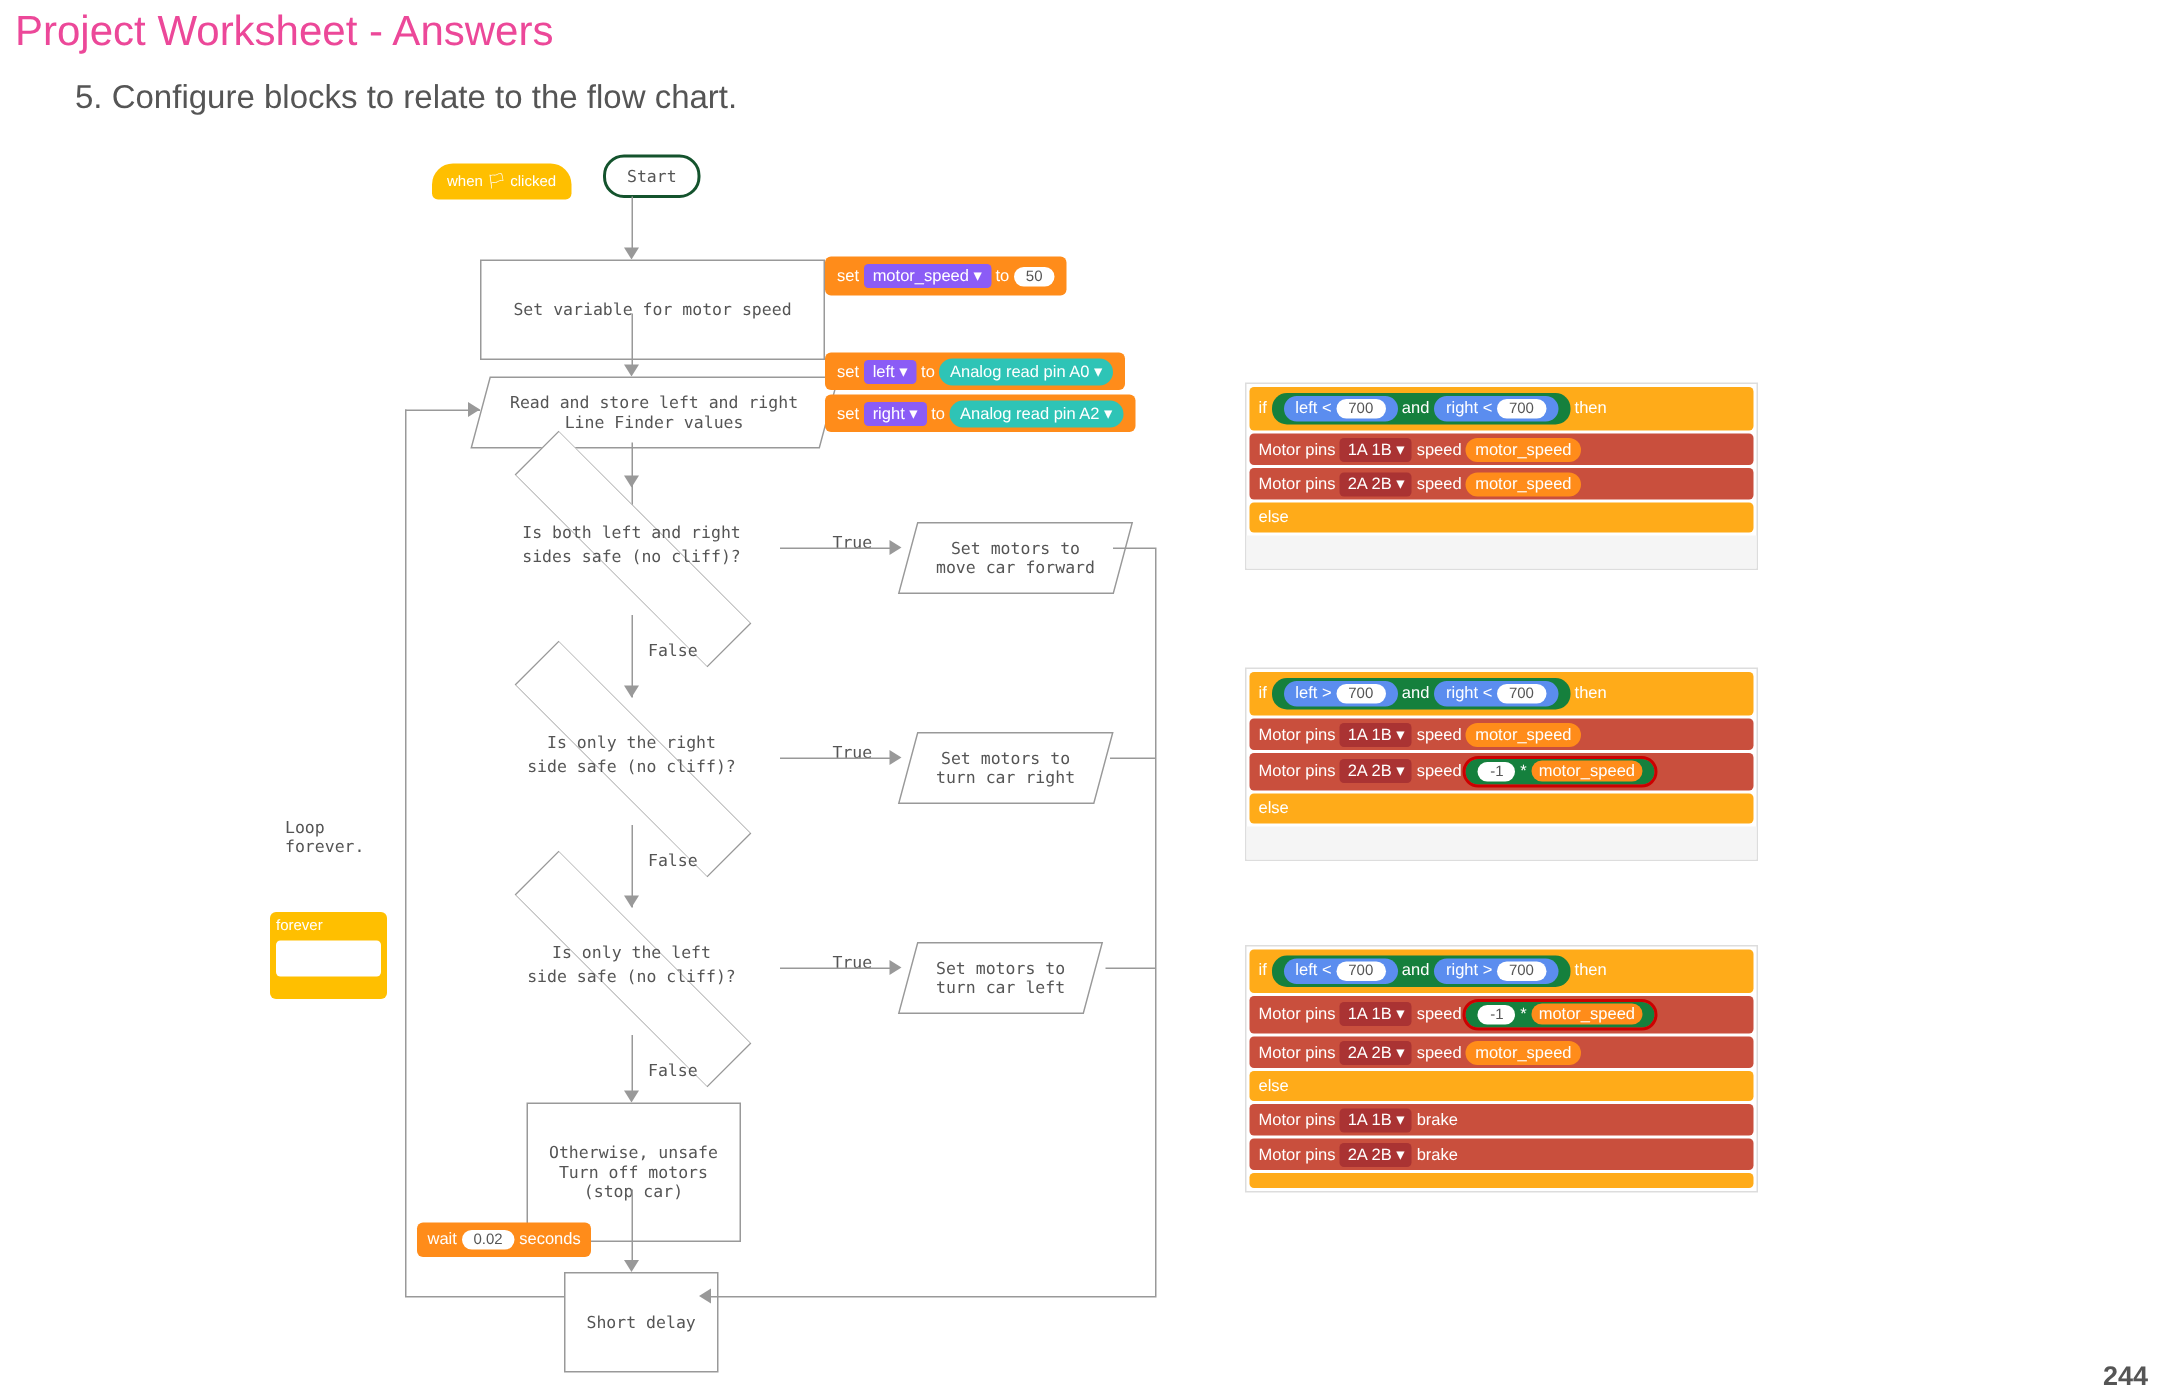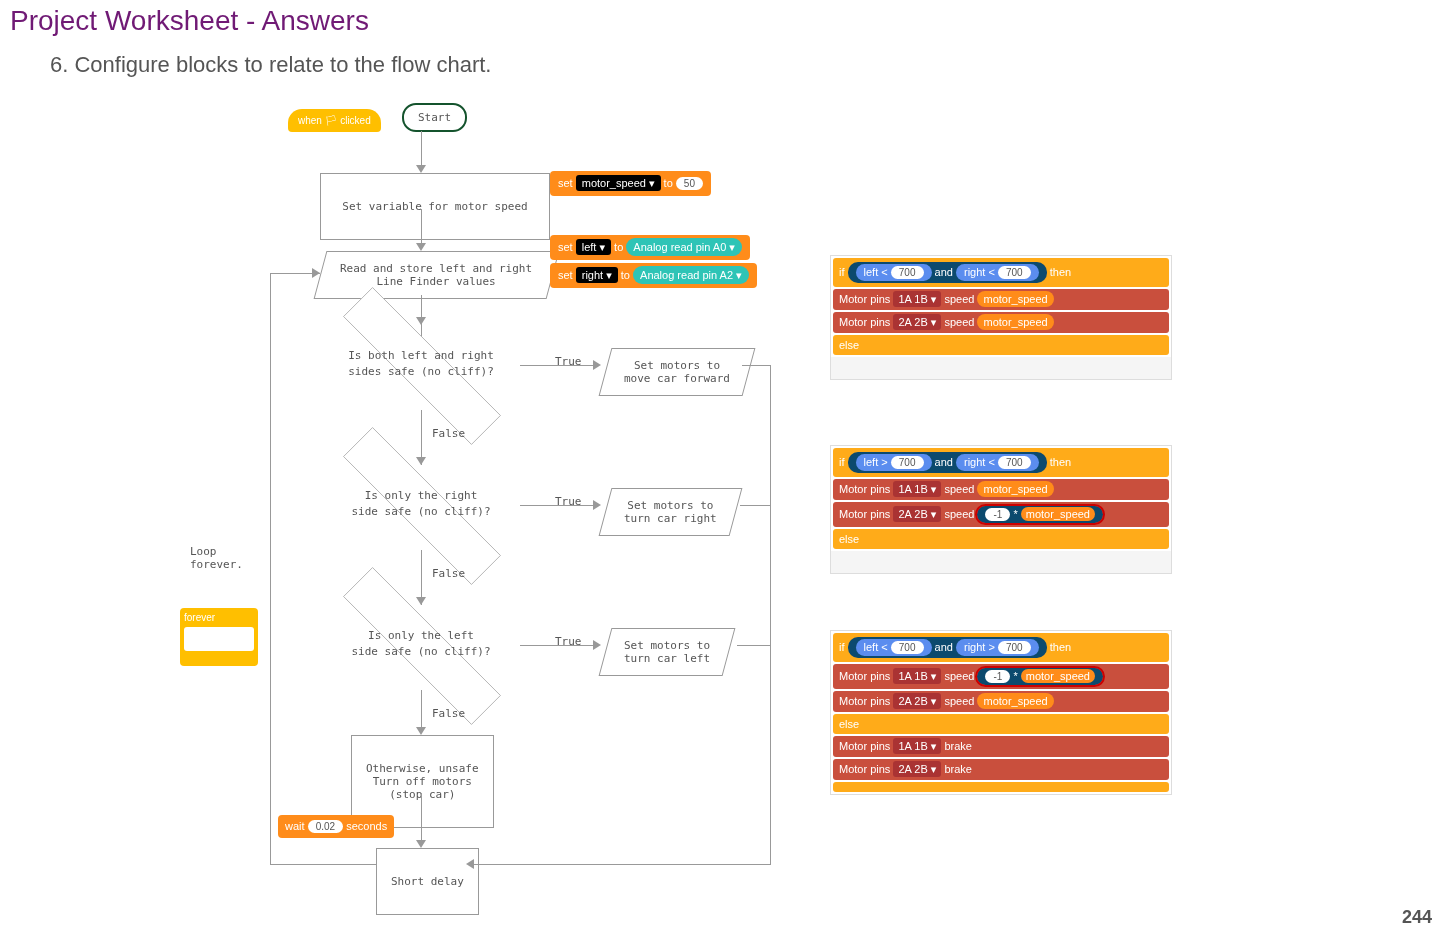--- a/index.html
+++ b/index.html
@@ -1,16 +1,16 @@
 <!DOCTYPE html>
 <html><head>
 <meta charset="utf-8">
 <style>
 body{margin:0;padding:0;font-family:Arial,sans-serif;background:#fff;width:1440px;height:932px;position:relative;overflow:hidden}
-.title{font-size:28px;color:#701a75;padding:5px 10px}
+.title{font-size:28px;color:#ec4899;padding:5px 10px}
 .subtitle{font-size:22px;color:#555;padding:10px 50px}
 .flowchart{position:absolute;left:180px;top:95px;width:650px;height:820px}
 .node{position:absolute;font-family:monospace;font-size:11px;color:#555;text-align:center;background:#fff}
 .terminal{border:2px solid #14532d;border-radius:14px;padding:6px 14px}
 .process{border:1px solid #999;padding:26px 14px}
 .parallelogram{border:1px solid #999;padding:10px 18px;transform:skewX(-15deg)}
 .parallelogram span{display:inline-block;transform:skewX(15deg)}
 .decision{width:200px;height:90px;position:absolute}
 .diamond{position:absolute;width:100%;height:100%;border:1px solid #999;transform:rotate(45deg) scaleY(0.45) scaleX(0.9);background:#fff}
 .diamond-text{position:absolute;width:100%;top:48%;transform:translateY(-50%);font-family:monospace;font-size:11px;color:#555;text-align:center;line-height:1.4}
@@ -19,33 +19,33 @@
 .arrow-head{position:absolute;width:0;height:0}
 .arrow-down{border-left:5px solid transparent;border-right:5px solid transparent;border-top:8px solid #999}
 .arrow-right{border-top:5px solid transparent;border-bottom:5px solid transparent;border-left:8px solid #999}
 .arrow-left{border-top:5px solid transparent;border-bottom:5px solid transparent;border-right:8px solid #999}
 .scratch-block{font-family:Arial,sans-serif;font-size:11px;color:#fff;border-radius:4px;padding:3px 6px;position:absolute}
 .hat{background:#ffbf00;border-radius:14px 14px 4px 4px;padding:6px 10px;font-size:10px}
 .orange{background:#ff8c1a}
 .darkred{background:#c94f3d}
 .teal{background:#2ec4b6}
 .blue-pill{background:#5b8def;border-radius:10px;padding:2px 8px;display:inline-block}
-.green-pill{background:#0c4a6e;border-radius:10px;padding:2px 8px;display:inline-block}
-.dk-orange{background:#000000}
+.green-pill{background:#15803d;border-radius:10px;padding:2px 8px;display:inline-block}
+.dk-orange{background:#8b5cf6}
 .white-pill{background:#fff;color:#555;border-radius:10px;padding:1px 8px;display:inline-block;font-size:10px}
 .code-panel{position:absolute;background:#fff;border:1px solid #ddd}
 .code-row{padding:4px 6px;margin:2px;border-radius:3px;font-size:11px;color:#fff}
 .page-num{position:absolute;right:8px;bottom:4px;font-size:18px;font-weight:bold;color:#555}
 .forever-block{background:#ffbf00;width:70px;height:50px;border-radius:4px;padding:4px;font-size:10px;color:#fff}
 </style>
 </head>
 <body>
 
 <div class="title">Project Worksheet - Answers</div>
-<div class="subtitle">6. Configure blocks to relate to the flow chart.</div>
+<div class="subtitle">5. Configure blocks to relate to the flow chart.</div>
 
 <div class="flowchart">
 
   <div class="scratch-block hat" style="left:108px;top:14px">when 🏳 clicked</div>
 
   <div class="node terminal" style="left:222px;top:8px">Start</div>
   <div class="arrow-line" style="left:241px;top:36px;width:1px;height:36px"></div>
   <div class="arrow-head arrow-down" style="left:236px;top:70px"></div>
 
   <div class="node process" style="left:140px;top:78px;width:200px">Set variable for motor speed</div>

